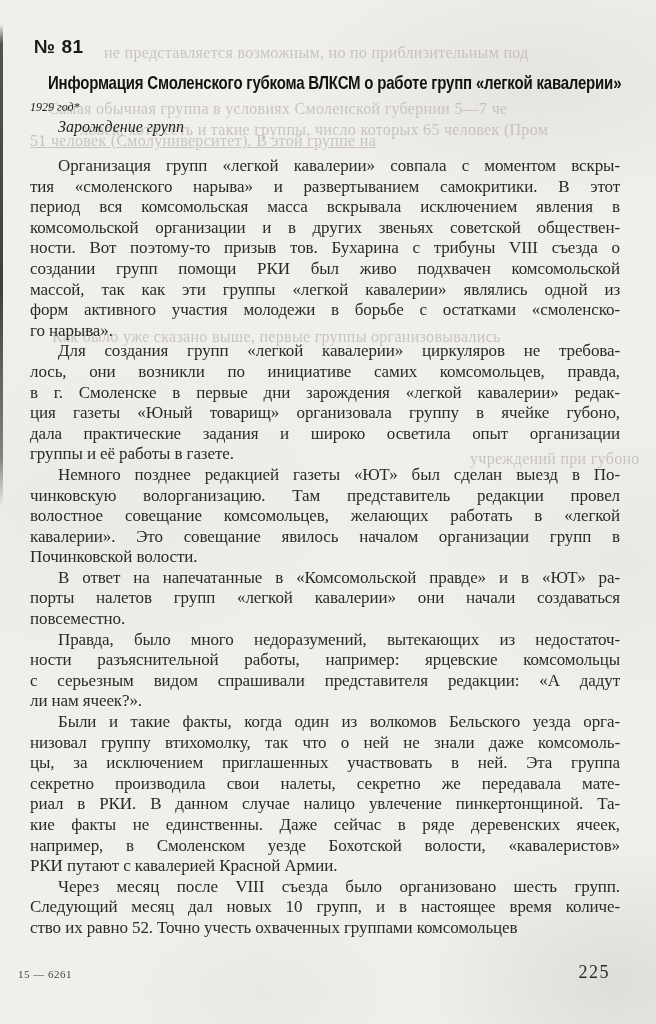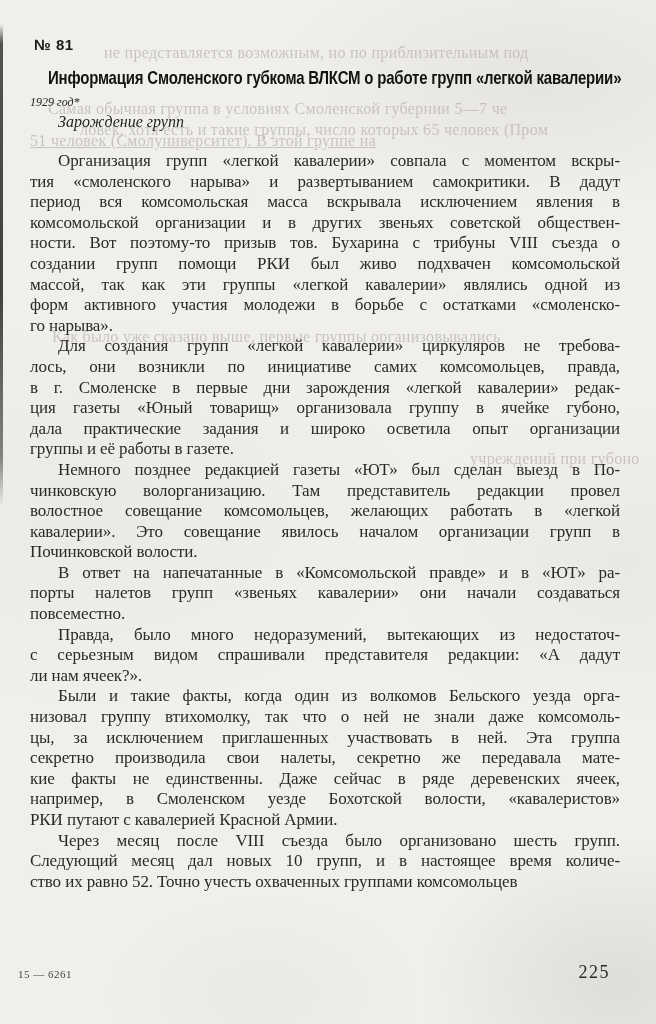--- a/index.html
+++ b/index.html
@@ -26,21 +26,21 @@
   }
   .bleed-layer{position:absolute;inset:0;pointer-events:none;}
   .bleed-layer span{
     position:absolute;white-space:nowrap;
     font:16px "Liberation Serif",serif;color:#b7b5ab;
     opacity:.72;filter:blur(.35px);letter-spacing:.3px;
   }
   .content{position:absolute;left:30px;top:36px;width:590px;}
   .doc-number{
     font-family:"Liberation Sans",sans-serif;font-weight:700;
-    font-size:15px;letter-spacing:.5px;color:#1b1a18;margin-left:4px;
+    font-size:19px;letter-spacing:.5px;color:#1b1a18;margin-left:4px;
   }
   .doc-title{
     font-family:"Liberation Sans",sans-serif;font-weight:700;
     font-size:15px;letter-spacing:-.2px;color:#141311;
     margin:15px 0 0 18px;white-space:nowrap;
     text-align:justify;text-align-last:justify;
     transform:scaleY(1.28);transform-origin:left center;
   }
   .doc-date{
     font-style:italic;font-size:12px;
@@ -79,49 +79,51 @@
       <span style="top: 450px; left: 470px;">учреждений при губоно</span>
     </div>
 
   <div class="content">
     <div class="doc-number">№ 81</div>
     <div class="doc-title">Информация Смоленского губкома ВЛКСМ о работе групп «легкой кавалерии»</div>
     <div class="doc-date">1929 год*</div>
     <div class="section-heading">Зарождение групп</div>
     <div class="body-text" id="body-text">
         <div class="line first">Организация групп «легкой кавалерии» совпала с моментом вскры-</div>
-        <div class="line">тия «смоленского нарыва» и развертыванием самокритики. В дадут</div>
+        <div class="line">тия «смоленского нарыва» и развертыванием самокритики. В этот</div>
         <div class="line">период вся комсомольская масса вскрывала исключением явления в</div>
         <div class="line">комсомольской организации и в других звеньях советской обществен-</div>
         <div class="line">ности. Вот поэтому-то призыв тов. Бухарина с трибуны VIII съезда о</div>
         <div class="line">создании групп помощи РКИ был живо подхвачен комсомольской</div>
         <div class="line">массой, так как эти группы «легкой кавалерии» являлись одной из</div>
         <div class="line">форм активного участия молодежи в борьбе с остатками «смоленско-</div>
         <div class="line last">го нарыва».</div>
         <div class="line first">Для создания групп «легкой кавалерии» циркуляров не требова-</div>
         <div class="line">лось, они возникли по инициативе самих комсомольцев, правда,</div>
         <div class="line">в г. Смоленске в первые дни зарождения «легкой кавалерии» редак-</div>
         <div class="line">ция газеты «Юный товарищ» организовала группу в ячейке губоно,</div>
         <div class="line">дала практические задания и широко осветила опыт организации</div>
         <div class="line last">группы и её работы в газете.</div>
         <div class="line first">Немного позднее редакцией газеты «ЮТ» был сделан выезд в По-</div>
         <div class="line">чинковскую волорганизацию. Там представитель редакции провел</div>
         <div class="line">волостное совещание комсомольцев, желающих работать в «легкой</div>
         <div class="line">кавалерии». Это совещание явилось началом организации групп в</div>
         <div class="line last">Починковской волости.</div>
         <div class="line first">В ответ на напечатанные в «Комсомольской правде» и в «ЮТ» ра-</div>
-        <div class="line">порты налетов групп «звеньях кавалерии» они начали создаваться</div>
+        <div class="line">порты налетов групп «легкой кавалерии» они начали создаваться</div>
         <div class="line last">повсеместно.</div>
         <div class="line first">Правда, было много недоразумений, вытекающих из недостаточ-</div>
+        <div class="line">ности разъяснительной работы, например: ярцевские комсомольцы</div>
         <div class="line">с серьезным видом спрашивали представителя редакции: «А дадут</div>
         <div class="line last">ли нам ячеек?».</div>
         <div class="line first">Были и такие факты, когда один из волкомов Бельского уезда орга-</div>
         <div class="line">низовал группу втихомолку, так что о ней не знали даже комсомоль-</div>
         <div class="line">цы, за исключением приглашенных участвовать в ней. Эта группа</div>
         <div class="line">секретно производила свои налеты, секретно же передавала мате-</div>
+        <div class="line">риал в РКИ. В данном случае налицо увлечение пинкертонщиной. Та-</div>
         <div class="line">кие факты не единственны. Даже сейчас в ряде деревенских ячеек,</div>
         <div class="line">например, в Смоленском уезде Бохотской волости, «кавалеристов»</div>
         <div class="line last">РКИ путают с кавалерией Красной Армии.</div>
         <div class="line first">Через месяц после VIII съезда было организовано шесть групп.</div>
         <div class="line">Следующий месяц дал новых 10 групп, и в настоящее время количе-</div>
         <div class="line last">ство их равно 52. Точно учесть охваченных группами комсомольцев</div>
       </div>
   </div>
 
   <div class="footer-code">15 — 6261</div>

